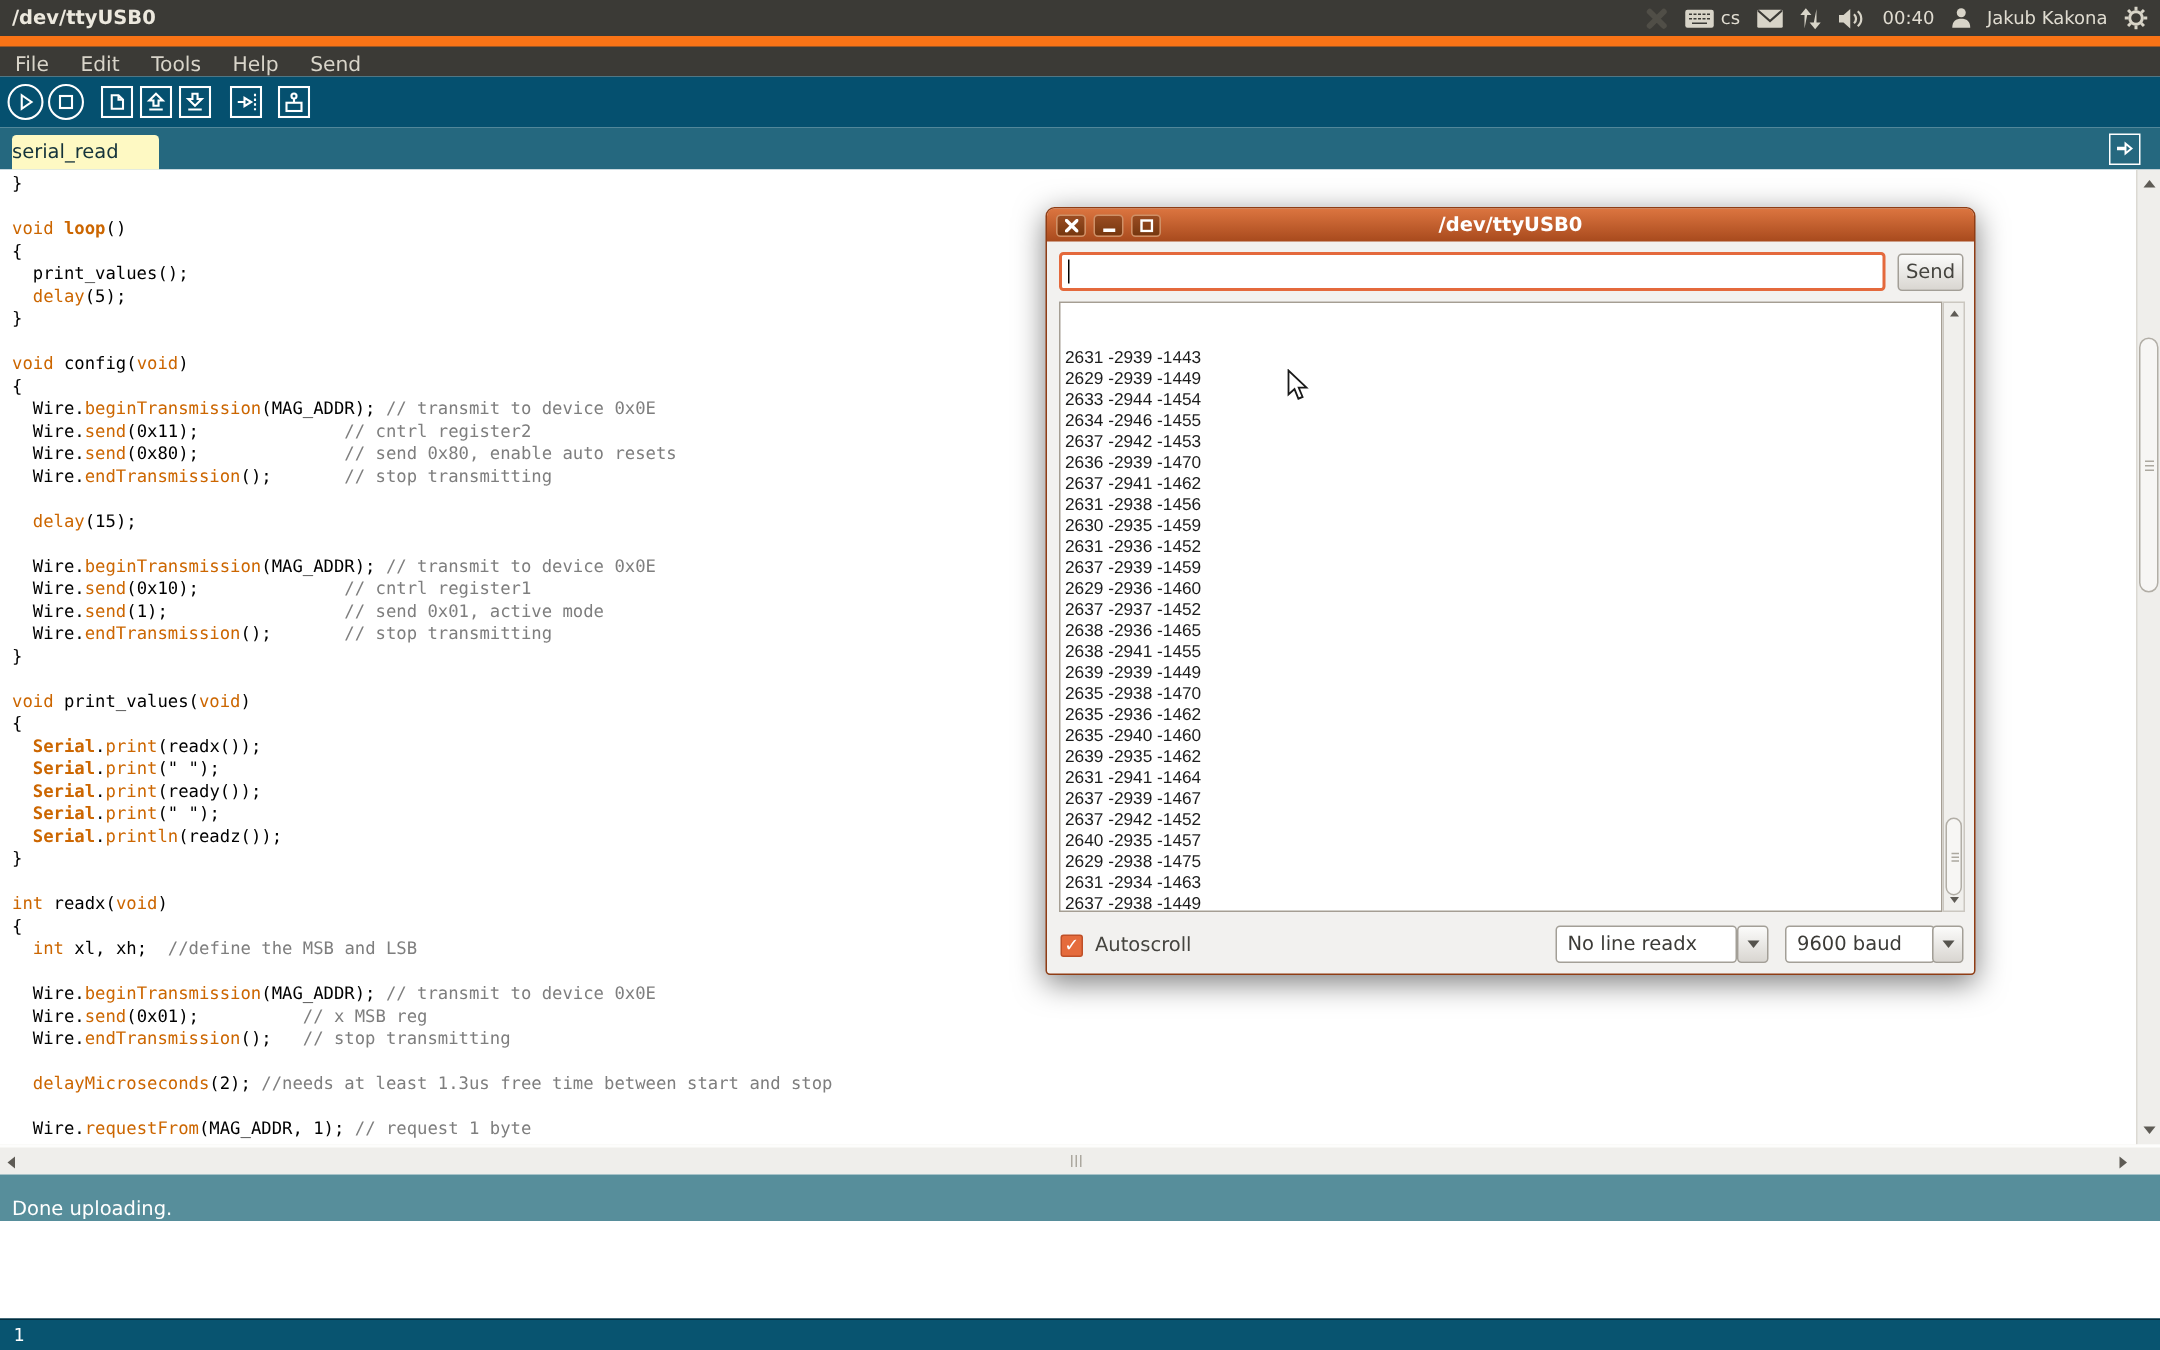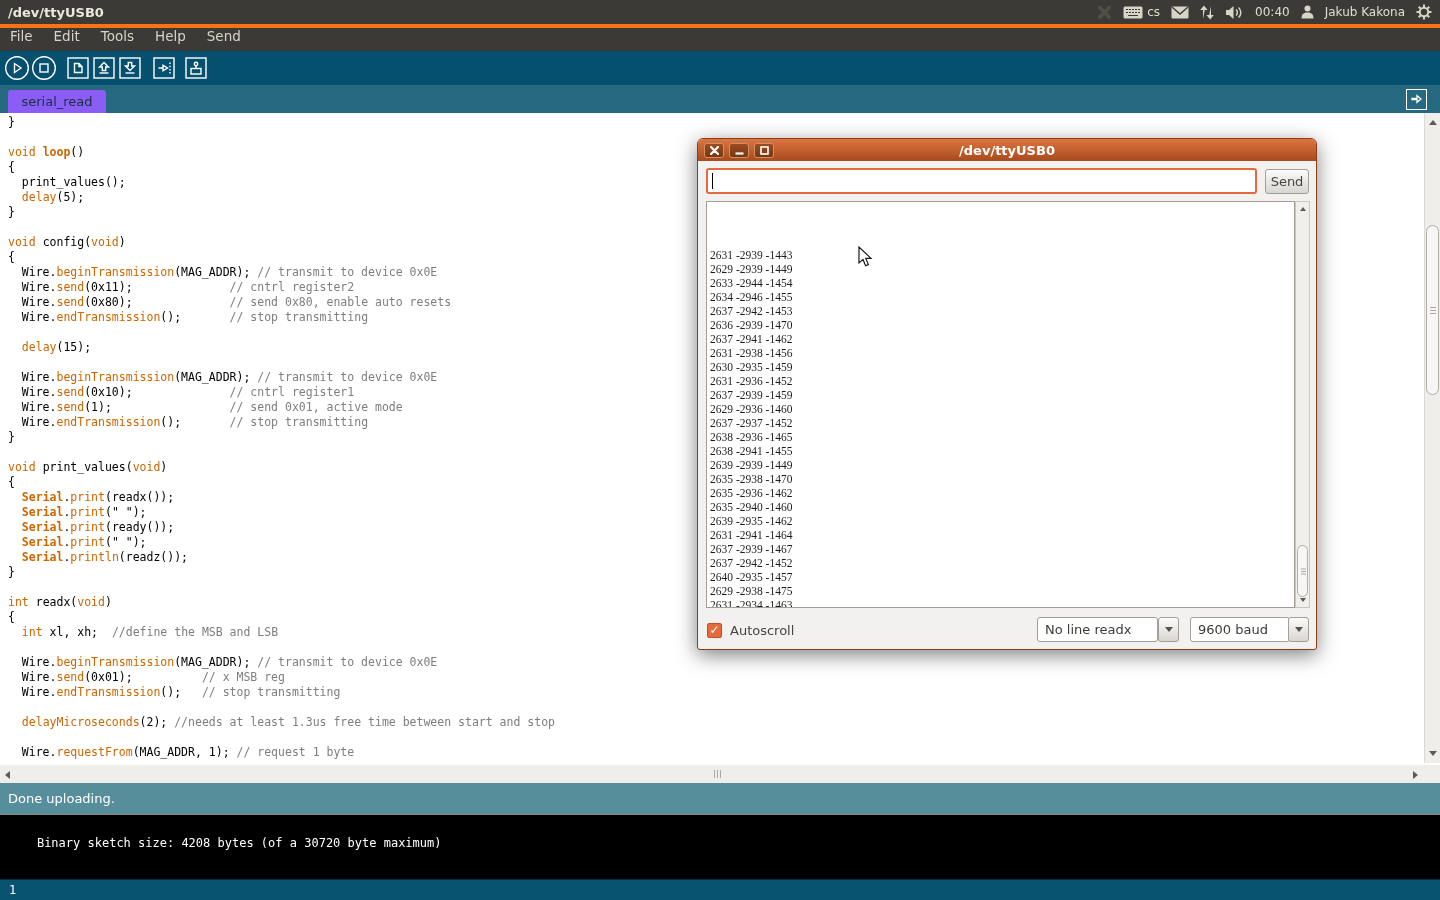--- a/index.html
+++ b/index.html
@@ -7,30 +7,30 @@
   #screen{position:relative;width:1440px;height:900px;overflow:hidden;background:#fff}
 
   
   .top-panel{position:absolute;left:0;top:0;width:1440px;height:24px;background:#3B3A36;display:flex;align-items:center;color:#E3DFD4}
   .panel-title{font-weight:bold;font-size:13px;margin-left:8px;color:#ECE8DE}
   .tray{margin-left:auto;display:flex;align-items:center;gap:11px;padding-right:8px;font-size:12px}
   .tray svg{display:block}
   .tray-label{color:#E0DCD1}
 
   
-  .menubar{position:absolute;left:0;top:24px;width:1440px;height:27px;background:#3B3A36;border-top:4px solid #f97316;display:flex;align-items:flex-start;gap:21px;padding-left:10px;color:#D8D4C9;font-size:13.5px}
+  .menubar{position:absolute;left:0;top:24px;width:1440px;height:27px;background:#3B3A36;border-top:7px solid #f97316;display:flex;align-items:flex-end;gap:21px;padding-left:10px;color:#D8D4C9;font-size:13.5px}
 
   
   .toolbar{position:absolute;left:0;top:51px;width:1440px;height:34px;background:#05506F;display:flex;align-items:center;padding-left:4px}
   .tbtn{background:none;border:none;display:flex;align-items:center;justify-content:center;padding:0}
   .tbtn svg{display:block}
 
   
   .tabbar{position:absolute;left:0;top:85px;width:1440px;height:28px;background:#25687F}
-  .tab-active{position:absolute;left:8px;top:5px;width:98px;height:23px;background:#8b5cf6;border-radius:3px 3px 0 0;color:#15333B;font-size:13px;display:flex;align-items:center;justify-content:center}
+  .tab-active{position:absolute;left:8px;top:5px;width:98px;height:23px;background:#fef9c3;border-radius:3px 3px 0 0;color:#15333B;font-size:13px;display:flex;align-items:center;justify-content:flex-start}
   .tab-menu-btn{position:absolute;right:13px;top:4px;width:21px;height:21px;border:1px solid #fff;background:none;display:flex;align-items:center;justify-content:center}
 
   
   .editor{position:absolute;left:0;top:113px;width:1424px;height:650px;background:#fff;overflow:hidden}
   .code{position:absolute;left:8px;top:2px;font-family:"DejaVu Sans Mono",monospace;font-size:11.5px;line-height:15px;white-space:pre}
   .code-line{height:15px}
   .seg-p{color:#000}.seg-k{color:#CC6600}.seg-b{color:#CC6600;font-weight:bold}.seg-c{color:#7E7E7E}
 
   
   .vscroll{position:absolute;left:1424px;top:113px;width:16px;height:650px;background:#EFEEEB;border-left:1px solid #DCD9D3}
@@ -38,34 +38,34 @@
   .grip{position:absolute;left:3px;top:50%;width:6px;height:1px;background:#ACA89F;box-shadow:0 -3px 0 #ACA89F,0 3px 0 #ACA89F}
   .sb-arrow{position:absolute;width:0;height:0}
   .arr-up{left:4px;top:7px;border-left:4px solid transparent;border-right:4px solid transparent;border-bottom:5px solid #5E5B55}
   .arr-down{left:4px;bottom:7px;border-left:4px solid transparent;border-right:4px solid transparent;border-top:5px solid #5E5B55}
   .hscroll{position:absolute;left:0;top:763px;width:1440px;height:20px;background:#EFEEEB;border-top:2px solid #FDFDFC}
   .harr-left{left:5px;top:6px;border-top:4px solid transparent;border-bottom:4px solid transparent;border-right:5px solid #5E5B55}
   .harr-right{right:22px;top:6px;border-top:4px solid transparent;border-bottom:4px solid transparent;border-left:5px solid #5E5B55}
   .hgrip{position:absolute;left:717px;top:5px;width:1px;height:8px;background:#ACA89F;box-shadow:-3px 0 0 #ACA89F,3px 0 0 #ACA89F}
 
   
-  .statusbar{position:absolute;left:0;top:783px;width:1440px;height:31px;background:#578E9B;color:#FFFFFF;font-size:13px;display:flex;align-items:center;padding-left:8px}
+  .statusbar{position:absolute;left:0;top:783px;width:1440px;height:31px;background:#578E9B;color:#FFFFFF;font-size:13px;display:flex;align-items:flex-end;padding-left:8px}
   .console{position:absolute;left:0;top:814px;width:1440px;height:65px;background:#000;border-top:1px solid #8A877F;color:#FFFFFF;font-family:"DejaVu Sans Mono",monospace;font-size:12px;padding:7px 8px;white-space:pre}
   .footer{position:absolute;left:0;top:879px;width:1440px;height:21px;background:#085470;border-top:1px solid #032C3D;color:#fff;font-family:"DejaVu Sans Mono",monospace;font-size:12px;display:flex;align-items:center;padding-left:9px}
 
   
   .sm{position:absolute;left:697px;top:138px;width:620px;height:512px;background:#F2F1EF;border:1px solid #8F3D15;border-radius:6px 6px 3px 3px;box-shadow:0 5px 20px rgba(0,0,0,.5)}
   .sm-title{position:absolute;left:0;top:0;width:618px;height:22px;background:linear-gradient(#DC7540,#A84A1D);border-radius:5px 5px 0 0;display:flex;align-items:center}
   .sm-title-text{position:absolute;left:0;right:0;text-align:center;color:#fff;font-weight:bold;font-size:13px;pointer-events:none}
   .sm-btns{display:flex;gap:5px;margin-left:6px;z-index:1}
   .sm-btn{width:20px;height:15px;background:linear-gradient(#9A4C22,#76370F);border:1px solid #CE9067;border-radius:3px;display:flex;align-items:center;justify-content:center;padding:0}
   .sm-btn svg{display:block}
   .sm-input{position:absolute;left:8px;top:29px;width:551px;height:26px;background:#fff;border:2px solid #E4693C;border-radius:3px;font-size:13px;padding-left:4px;outline:none;font-family:"DejaVu Sans",sans-serif}
   .sm-send{position:absolute;left:567px;top:30px;width:44px;height:25px;background:linear-gradient(#FBFBFA,#D9D6D1);border:1px solid #A39F97;border-radius:3px;font-size:13px;color:#45443F;font-family:"DejaVu Sans",sans-serif}
-  .sm-text{position:absolute;left:8px;top:62px;width:589px;height:407px;background:#fff;border:1px solid #A59E93;overflow:hidden;font-family:Liberation Serif, serif;font-size:11.5px;line-height:14px;color:#1C1C1C;padding:18px 0 0 3px;white-space:pre}
+  .sm-text{position:absolute;left:8px;top:62px;width:589px;height:407px;background:#fff;border:1px solid #A59E93;overflow:hidden;font-family:Liberation Sans, sans-serif;font-size:11.5px;line-height:14px;color:#1C1C1C;padding:2px 0 0 3px;white-space:pre}
   .serial-row{height:14px}
   .sm-vscroll{position:absolute;left:597px;top:62px;width:15px;height:407px;background:#F0EFEC;border:1px solid #CBC7C0}
   .sm-vthumb{position:absolute;left:1px;top:343px;width:11px;height:52px;background:#F7F6F4;border:1px solid #B2AEA6;border-radius:6px}
   .sm-grip{position:absolute;left:2.5px;top:50%;width:5px;height:1px;background:#ACA89F;box-shadow:0 -2.5px 0 #ACA89F,0 2.5px 0 #ACA89F}
   .sm-arr-up{left:3.5px;top:5px;border-left:3.5px solid transparent;border-right:3.5px solid transparent;border-bottom:4.5px solid #5E5B55}
   .sm-arr-down{left:3.5px;bottom:5px;border-left:3.5px solid transparent;border-right:3.5px solid transparent;border-top:4.5px solid #5E5B55}
   .sm-checkbox{position:absolute;left:9px;top:484px;width:15px;height:15px;background:#E56B3C;border:1px solid #BF5028;border-radius:2px;color:#fff;font-size:12px;line-height:13px;text-align:center;padding:0}
   .sm-autoscroll{position:absolute;left:32px;top:484px;font-size:13px;color:#45443F}
   .combo-field{position:absolute;top:478px;height:25px;background:#fff;border:1px solid #A39F97;border-radius:3px;font-size:13px;color:#3C3B37;display:flex;align-items:center;padding-left:7px}
   .combo-btn{position:absolute;top:478px;width:21px;height:25px;background:linear-gradient(#FBFBFA,#D9D6D1);border:1px solid #A39F97;border-radius:3px;display:flex;align-items:center;justify-content:center;padding:0}
@@ -238,23 +238,20 @@
   </div>
 
   <div class="hscroll">
     <div class="sb-arrow harr-left"></div>
     <div class="hgrip"></div>
     <div class="sb-arrow harr-right"></div>
   </div>
 
   <div class="statusbar">
     <span>Done uploading.</span>
-  </div>
-  <div class="console">
-    <span>Binary sketch size: 4208 bytes (of a 30720 byte maximum)</span>
   </div>
   <div class="footer">
     <span>1</span>
   </div>
 
   <div class="sm">
     <div class="sm-title">
       <span class="sm-title-text">/dev/ttyUSB0</span>
       <div class="sm-btns">
         <button class="sm-btn">

